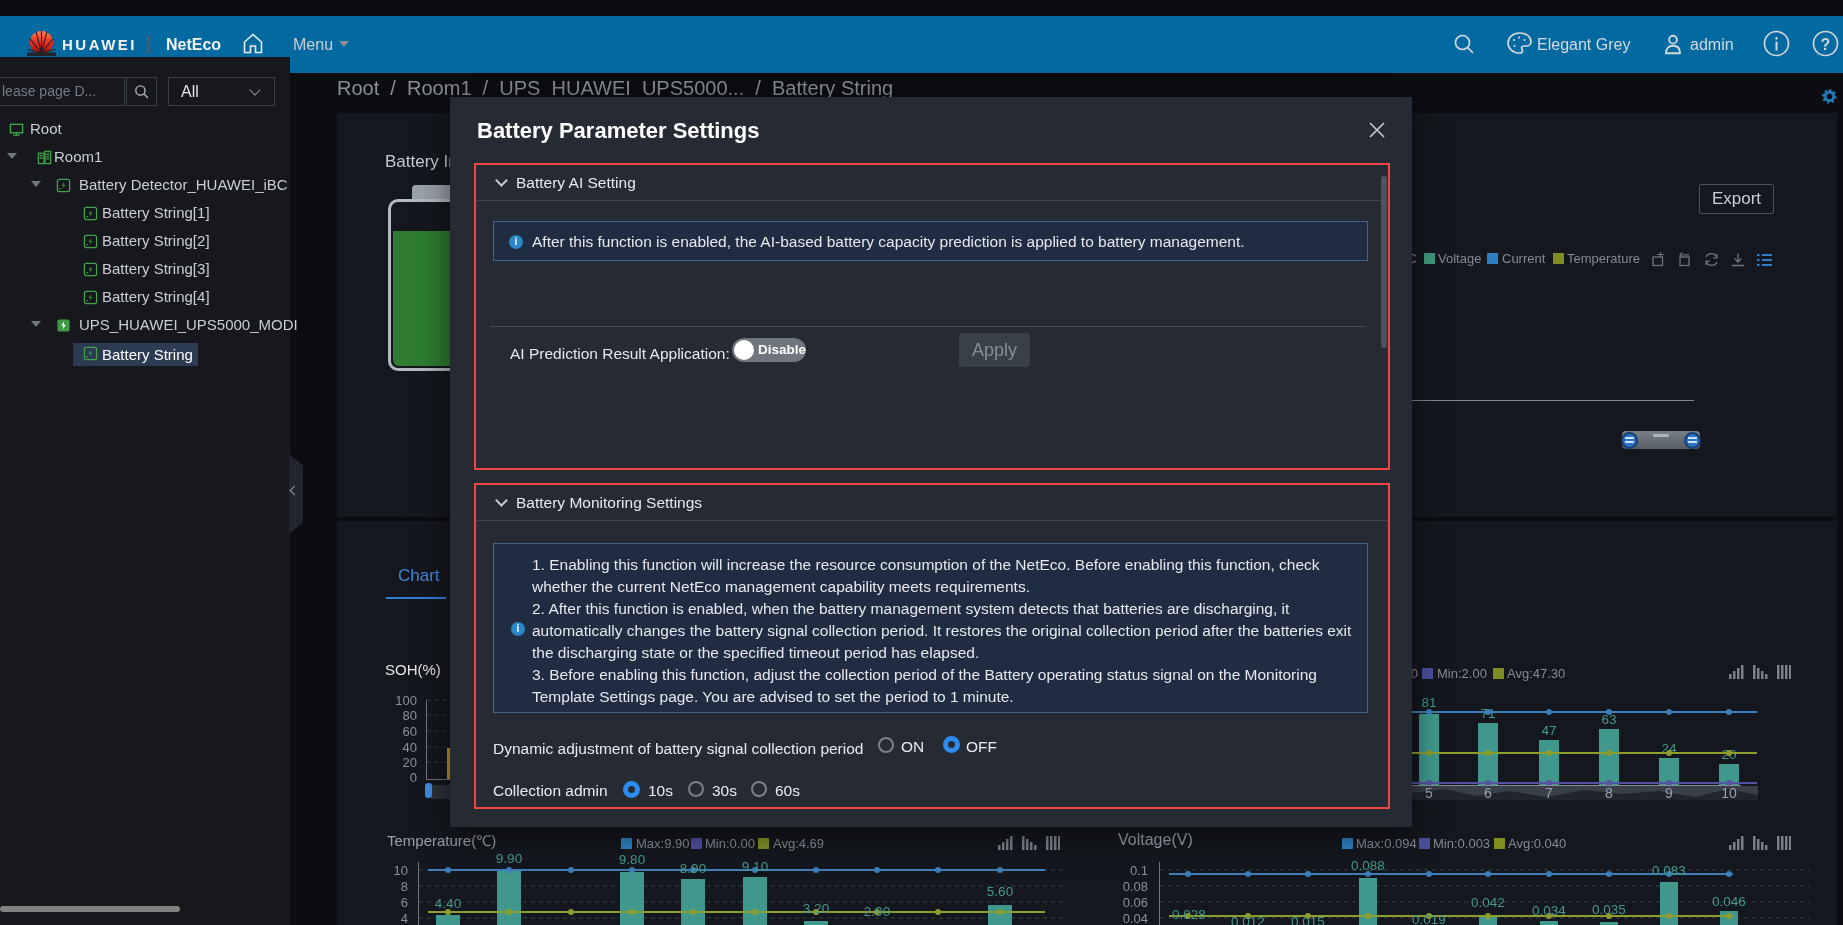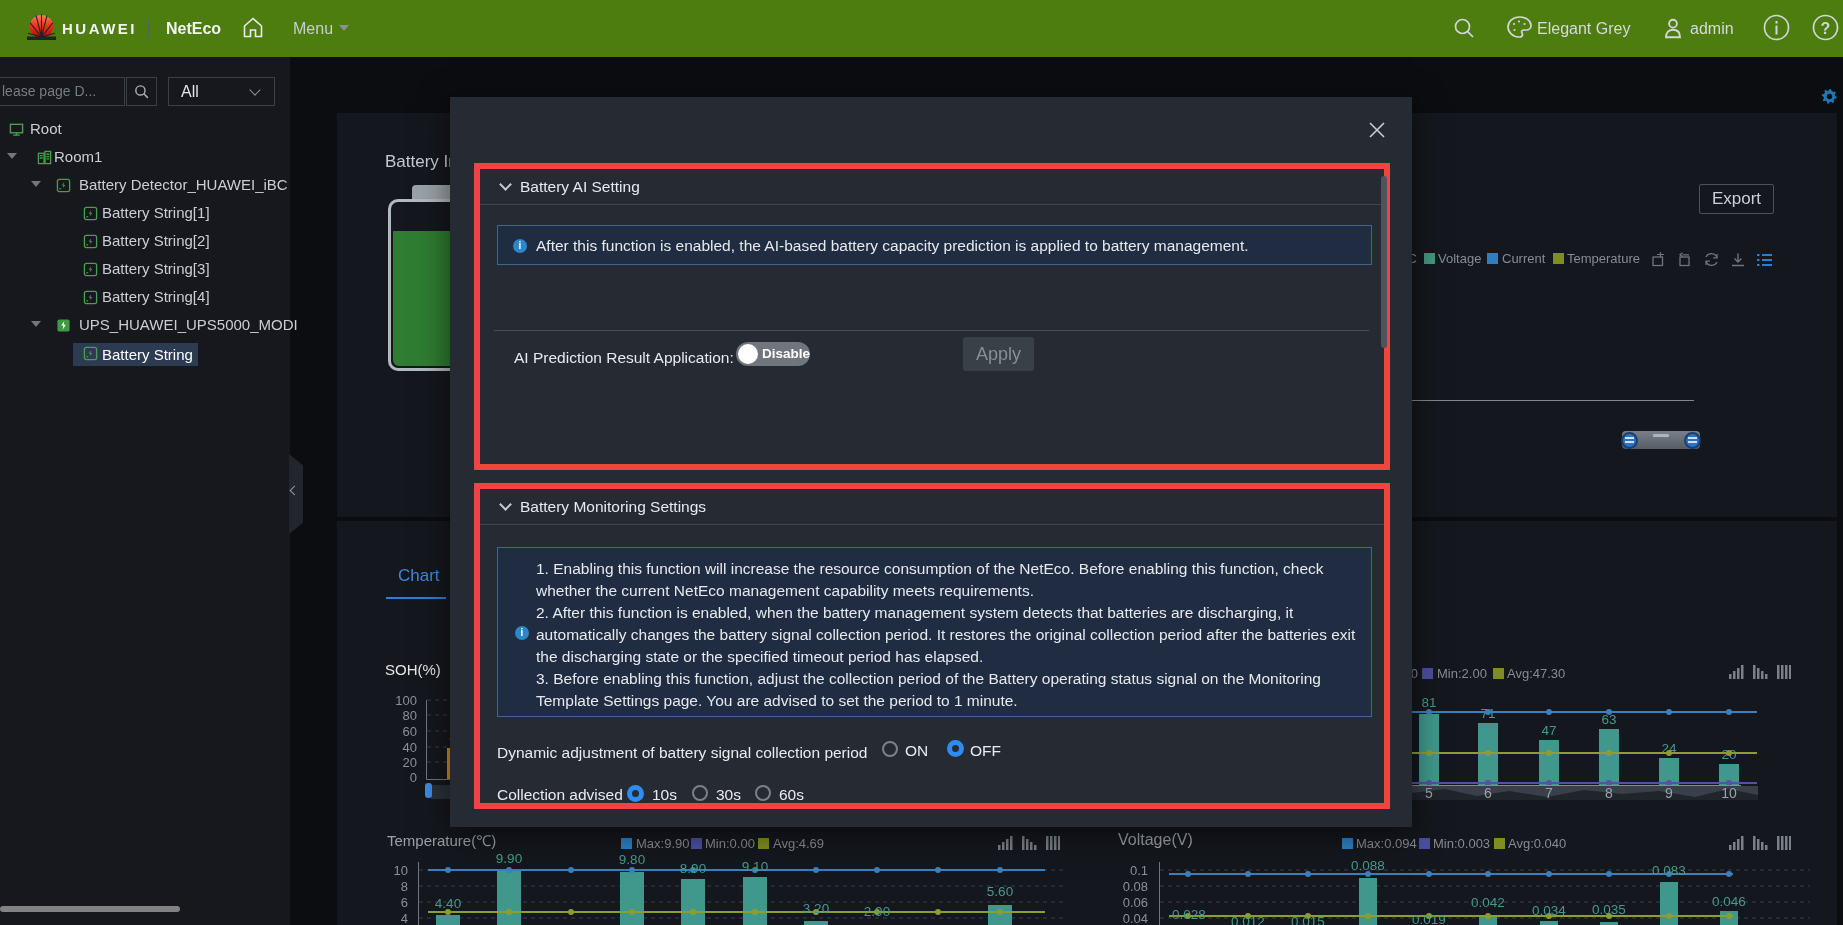--- a/index.html
+++ b/index.html
@@ -1,28 +1,28 @@
 <!DOCTYPE html>
 <html><head>
 <meta charset="utf-8">
 <style>
 *{margin:0;padding:0;box-sizing:border-box}
 body{font-family:"Liberation Sans",sans-serif;background:#0b0d10}
 #app{position:relative;width:1843px;height:925px;overflow:hidden;background:#0b0d10;font-family:"Liberation Sans",sans-serif}
 .abs{position:absolute}
-.tb{position:absolute;left:0;top:0;width:1843px;height:57px;background:#4d7c0f}
+.tb{position:absolute;left:0;top:16px;width:1843px;height:57px;background:#0369a1}
 .sb{position:absolute;left:0;top:57px;width:290px;height:868px;background:#16181d}
 .panel{position:absolute;background:#14171d}
 .sq{display:inline-block;width:11px;height:11px;vertical-align:-1px}
 .legtxt{position:absolute;color:#858b93;font-size:13px;white-space:nowrap}
 .ticon{position:absolute;width:15px;height:15px}
 .caret{position:absolute;width:0;height:0;border-left:5px solid transparent;border-right:5px solid transparent;border-top:6px solid #70767d}
 .treetxt{position:absolute;font-size:15px;color:#c9ced4;white-space:nowrap}
 .modal{position:absolute;left:450px;top:97px;width:962px;height:730px;background:#262b33;box-shadow:0 6px 30px rgba(0,0,0,.55)}
-.secbox{position:absolute;left:24px;width:916px;border:6px solid #ef4444}
+.secbox{position:absolute;left:24px;width:916px;border:2px solid #ef4444}
 .sechdr{position:absolute;left:0;top:0;right:0;height:36px;border-bottom:1px solid #3e444c}
 .chev{position:absolute;width:9px;height:9px;border-left:2px solid #c6cbd1;border-bottom:2px solid #c6cbd1;transform:rotate(-45deg)}
 .infobox{position:absolute;background:#1f2c41;border:1px solid #3f648e}
 .iico{position:absolute;width:14px;height:14px;border-radius:50%;background:#2b87c8;color:#fff;font-size:10px;font-weight:bold;text-align:center;line-height:14px}
 .radio{position:absolute;width:16px;height:16px;border-radius:50%;border:2px solid #7b8189}
 .radio.sel{width:17px;height:17px;border:5px solid #2e8cf0;background:#262b33}
 .rlbl{position:absolute;font-size:15.5px;color:#e8ebee;white-space:nowrap}
 .mtxt{position:absolute;font-size:15.5px;color:#e6e9ed;white-space:nowrap}
 </style>
 </head>
@@ -155,20 +155,21 @@
         <path d="M3.5 11.5 L5.5 11.5" stroke-width="1.2"></path>
  </svg>
  <div class="treetxt" style="left:102px;top:283px;line-height:29px;color:#ffffff">Battery String</div>
 
  <div class="abs" style="left:0;top:849px;width:180px;height:6px;background:#828282;border-radius:3px"></div>
 </div>
 
 <div class="abs" style="left:289px;top:454px;width:14px;height:80px;background:#22262c;border-radius:0 8px 8px 0;clip-path:polygon(0 0,100% 14%,100% 86%,0 100%)"></div>
 <div class="abs" style="left:291px;top:487px;width:7px;height:7px;border-left:1.6px solid #959ba2;border-bottom:1.6px solid #959ba2;transform:rotate(45deg)"></div>
 
+<div class="abs" style="left:337px;top:77px;width:1100px;height:26px;color:#8a9096;font-size:20px">Root&nbsp; /&nbsp; Room1&nbsp; /&nbsp; UPS_HUAWEI_UPS5000...&nbsp; /&nbsp; Battery String</div>
 <svg class="abs" style="left:1821px;top:88px" width="17" height="17" viewBox="0 0 24 24" fill="#2077b4">
  <path d="M12 1.5 l2.2 0.3 l0.8 2.6 a8 8 0 0 1 2.1 1.2 l2.6-0.8 l1.3 1.9 l-1.7 2.1 a8 8 0 0 1 0.5 2.4 l2.4 1.3 l-0.5 2.2 l-2.7 0.4 a8 8 0 0 1-1.2 2.1 l0.9 2.6 l-1.9 1.3 l-2.1-1.7 a8 8 0 0 1-2.4 0.5 l-1.3 2.4 l-2.2-0.5 l-0.4-2.7 a8 8 0 0 1-2.1-1.2 l-2.6 0.9 l-1.3-1.9 l1.7-2.1 a8 8 0 0 1-0.5-2.4 l-2.4-1.3 l0.5-2.2 l2.7-0.4 a8 8 0 0 1 1.2-2.1 l-0.9-2.6 l1.9-1.3 l2.1 1.7 a8 8 0 0 1 2.4-0.5 Z M12 8.2 a3.8 3.8 0 1 0 0 7.6 a3.8 3.8 0 1 0 0-7.6 Z" fill-rule="evenodd"></path>
 </svg>
 
 <div class="panel" style="left:337px;top:113px;width:1500px;height:404px">
  <div class="abs" style="left:48px;top:39px;color:#c6cbd1;font-size:17px">Battery Information</div>
 
  <div class="abs" style="left:75px;top:72px;width:76px;height:16px;background:#9ba1a8;border-radius:4px 4px 0 0"></div>
  <div class="abs" style="left:51px;top:86px;width:123px;height:172px;border:3px solid #b3b9c0;border-radius:10px;background:#14171d"></div>
  <div class="abs" style="left:56px;top:118px;width:113px;height:135px;background:#2e7d32;border-radius:0 0 6px 6px"></div>
@@ -470,20 +471,21 @@
       <rect x="28" y="3" width="2.5" height="11"></rect>
       <rect x="32" y="6" width="2.5" height="8"></rect>
       <rect x="36" y="9" width="2.5" height="5"></rect>
  <rect x="48" y="0" width="2.5" height="14"></rect>
       <rect x="52" y="0" width="2.5" height="14"></rect>
       <rect x="56" y="0" width="2.5" height="14"></rect>
       <rect x="60" y="0" width="2.5" height="14"></rect>
 </svg>
 
 <div class="modal">
+ <div class="abs" style="left:27px;top:21px;color:#ffffff;font-size:22px;font-weight:bold">Battery Parameter Settings</div>
  <svg class="abs" style="left:919px;top:25px" width="16" height="16" viewBox="0 0 16 16" stroke="#c9cdd2" stroke-width="1.6">
         <path d="M1 1 L15 15 M15 1 L1 15"></path>
       </svg>
 
  <div class="secbox" style="top:66px;height:307px">
   <div class="sechdr"></div>
   <div class="chev" style="left:21px;top:11px"></div>
   <div class="mtxt" style="left:40px;top:0;height:36px;line-height:36px">Battery AI Setting</div>
   <div class="infobox" style="left:17px;top:56px;width:875px;height:40px">
    <div class="iico" style="left:15px;top:13px">i</div>
@@ -504,21 +506,21 @@
   <div class="mtxt" style="left:40px;top:0;height:36px;line-height:36px">Battery Monitoring Settings</div>
   <div class="infobox" style="left:17px;top:58px;width:875px;height:170px">
    <div class="iico" style="left:17px;top:78px">i</div>
    <div class="abs" style="left:38px;top:10px;color:#e6e9ed;font-size:15.5px;line-height:22px;white-space:nowrap">1. Enabling this function will increase the resource consumption of the NetEco. Before enabling this function, check<br>whether the current NetEco management capability meets requirements.<br>2. After this function is enabled, when the battery management system detects that batteries are discharging, it<br>automatically changes the battery signal collection period. It restores the original collection period after the batteries exit<br>the discharging state or the specified timeout period has elapsed.<br>3. Before enabling this function, adjust the collection period of the Battery operating status signal on the Monitoring<br>Template Settings page. You are advised to set the period to 1 minute.</div>
   </div>
   <div class="rlbl" style="left:17px;top:255px">Dynamic adjustment of battery signal collection period</div>
   <div class="radio" style="left:402px;top:252px"></div>
   <div class="rlbl" style="left:425px;top:253px">ON</div>
   <div class="radio sel" style="left:467px;top:251px"></div>
   <div class="rlbl" style="left:490px;top:253px">OFF</div>
-  <div class="rlbl" style="left:17px;top:297px">Collection advised</div>
+  <div class="rlbl" style="left:17px;top:297px">Collection admin</div>
   <div class="radio sel" style="left:147px;top:296px"></div>
   <div class="rlbl" style="left:172px;top:297px">10s</div>
   <div class="radio" style="left:212px;top:296px"></div>
   <div class="rlbl" style="left:236px;top:297px">30s</div>
   <div class="radio" style="left:275px;top:296px"></div>
   <div class="rlbl" style="left:299px;top:297px">60s</div>
  </div>
 
  <div class="abs" style="left:931px;top:73px;width:6px;height:737px;max-height:737px"></div>
  <div class="abs" style="left:931px;top:79px;width:6px;height:172px;background:#4d535b;border-radius:3px"></div>

